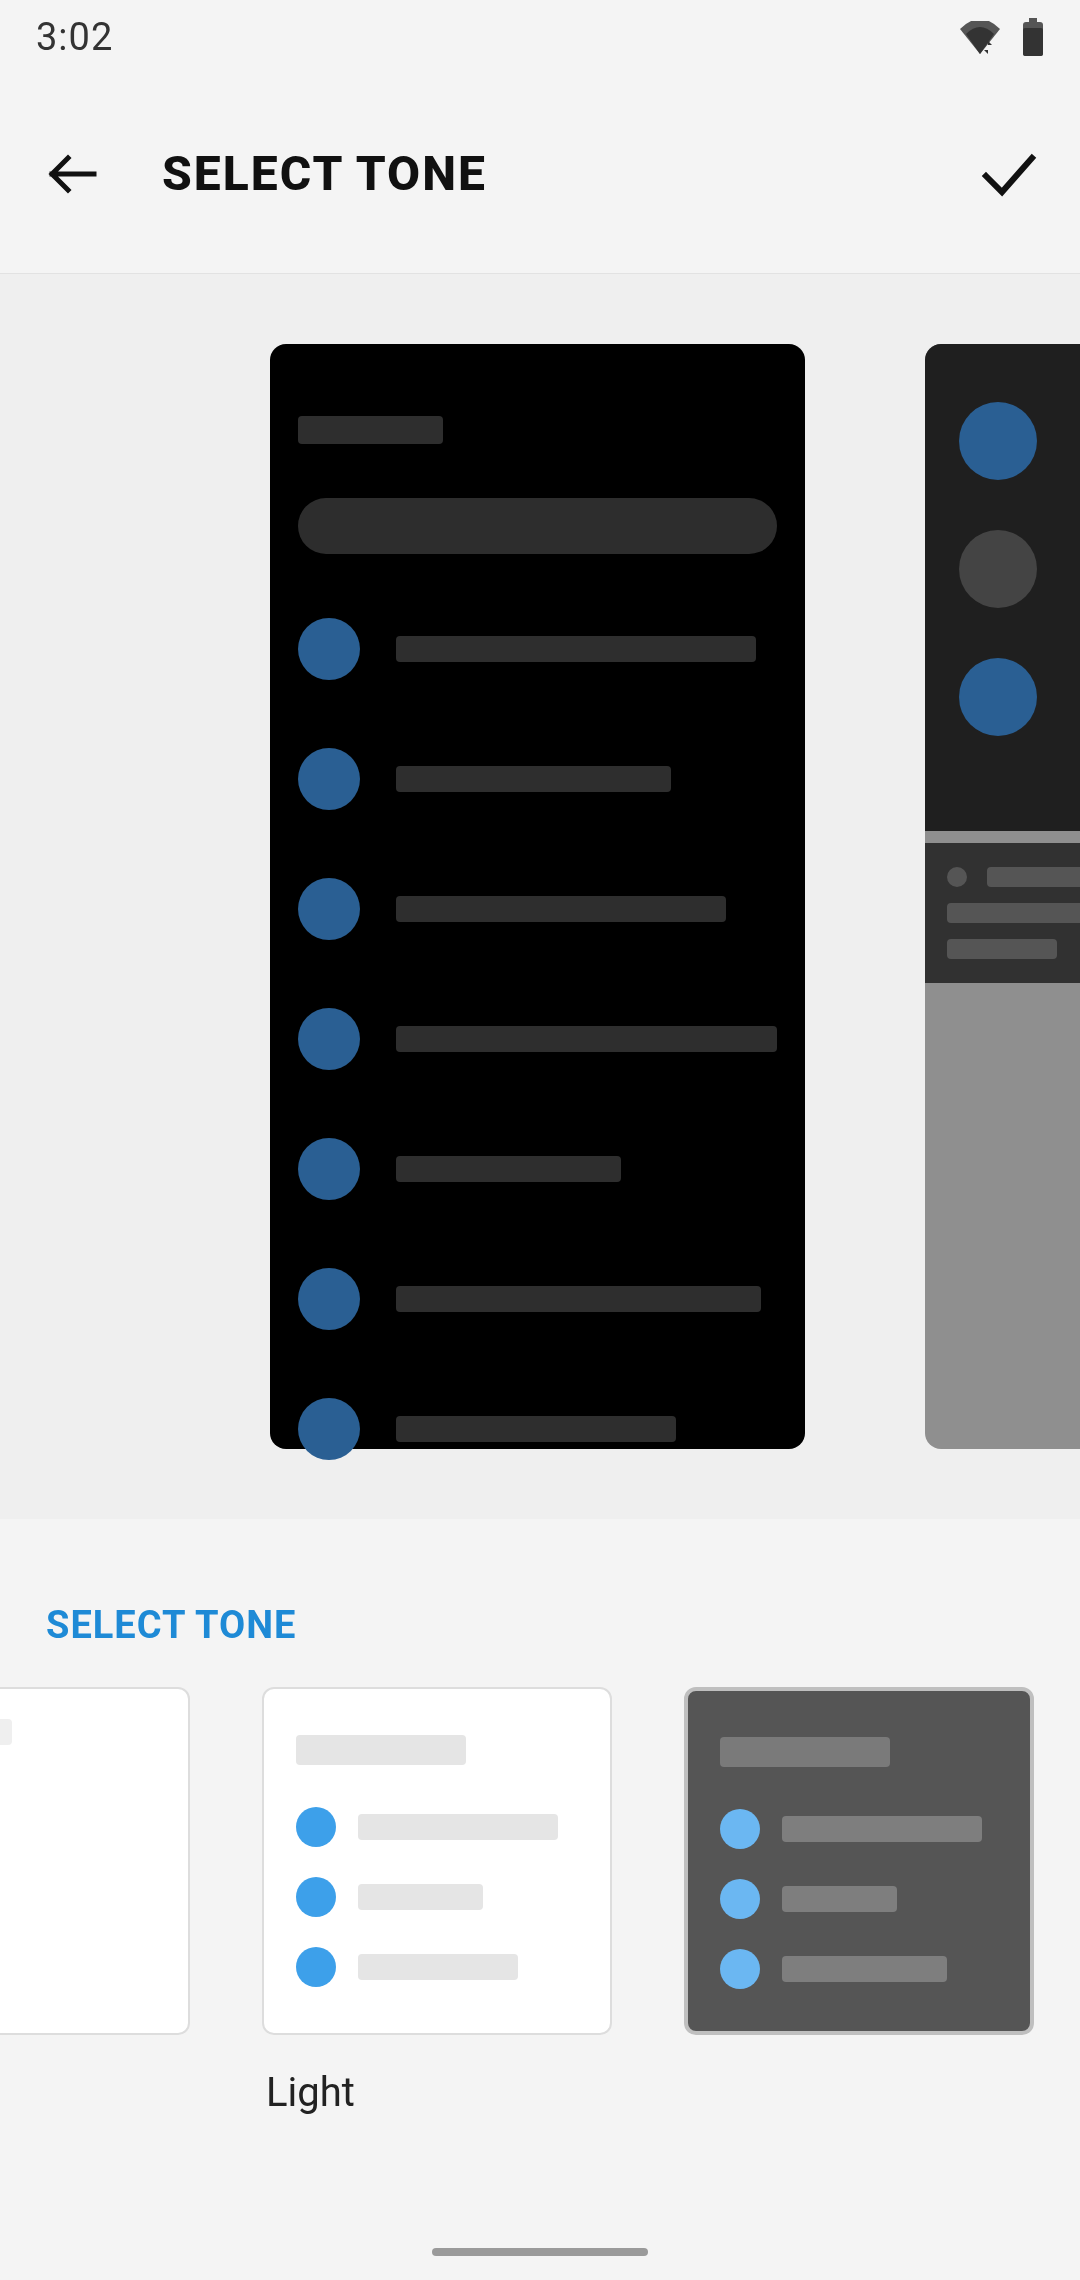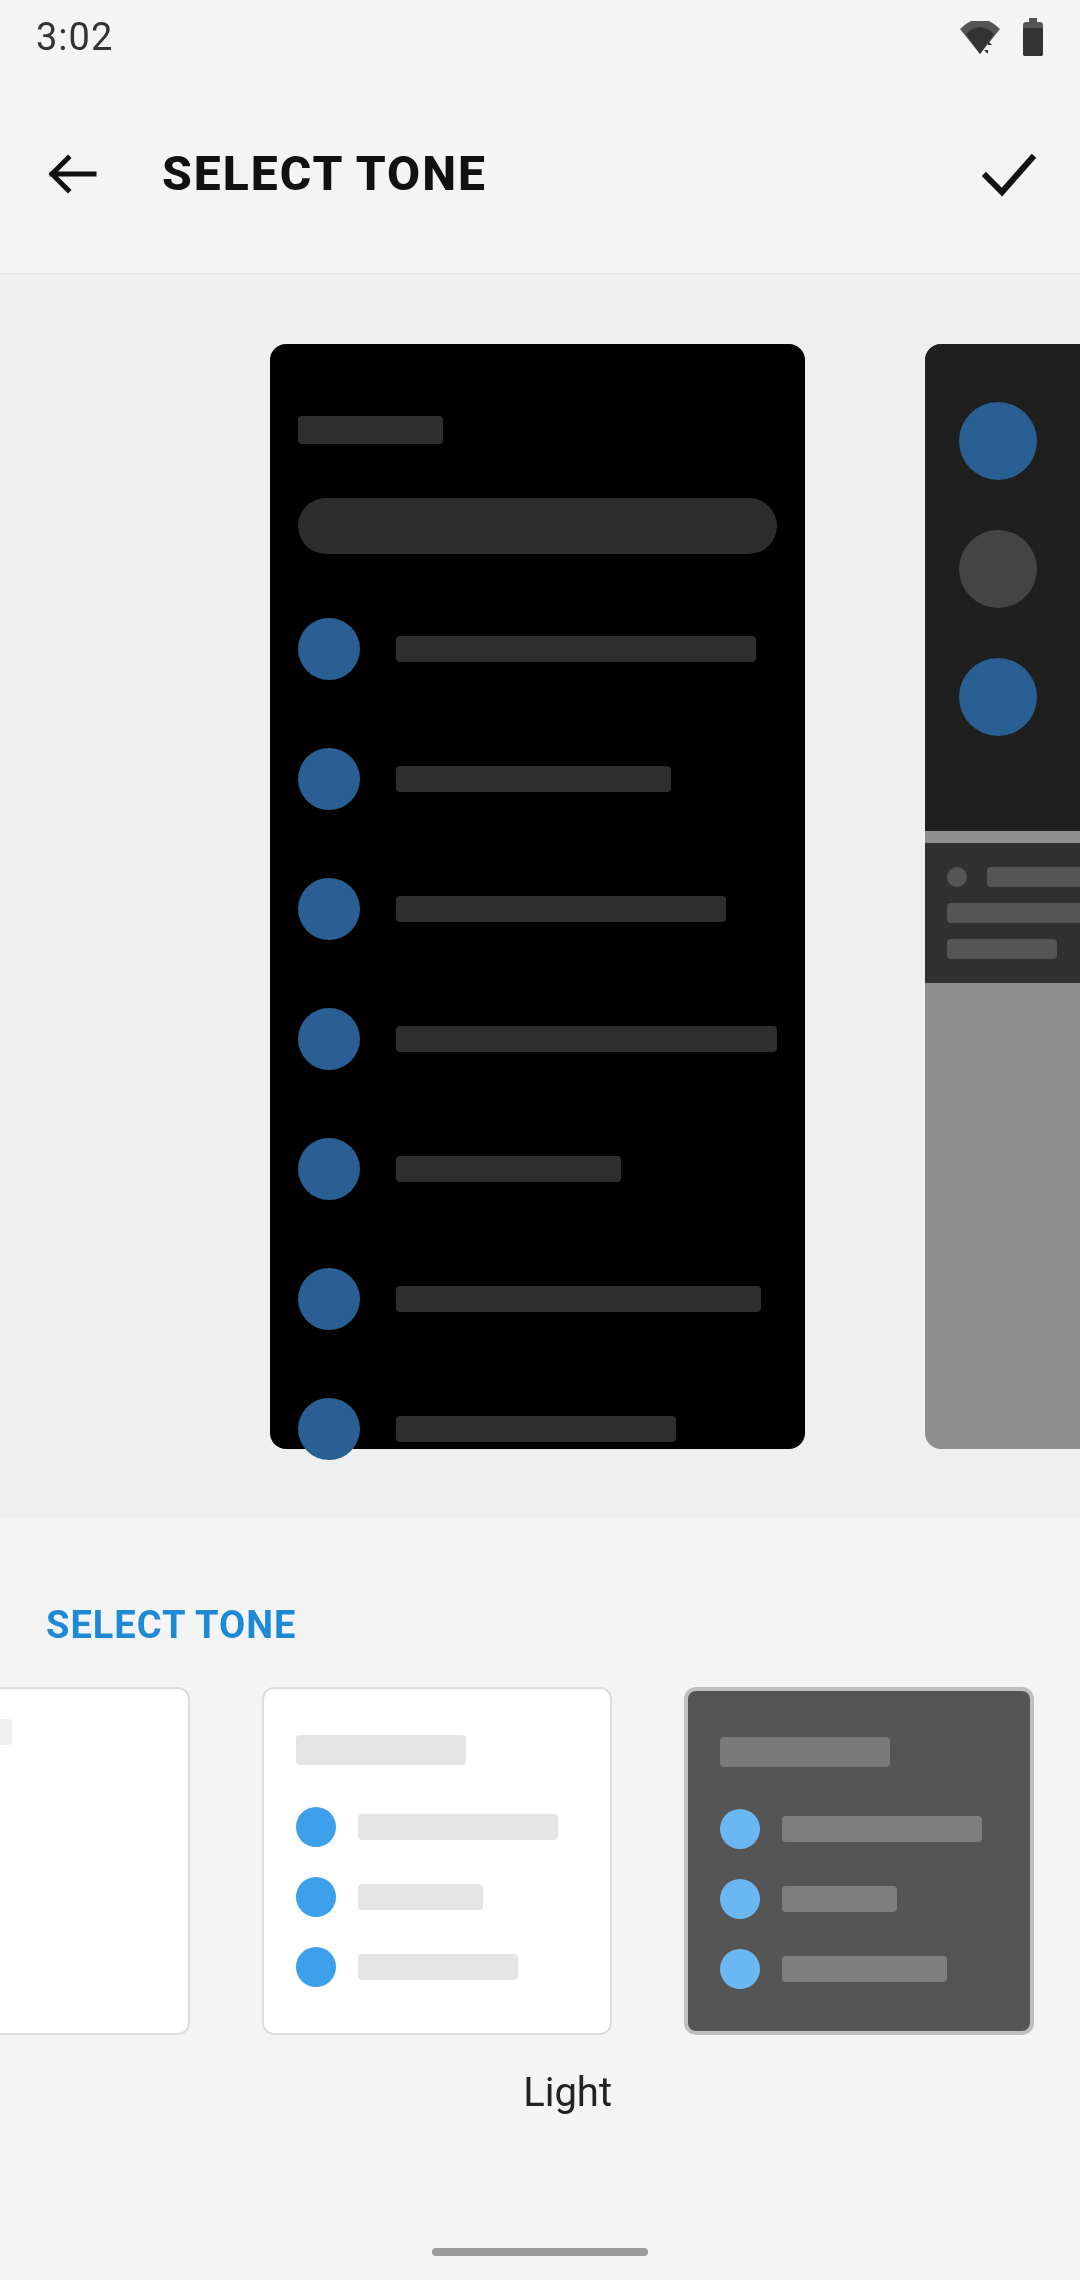--- a/index.html
+++ b/index.html
@@ -84,21 +84,21 @@
       padding: 84px 46px 40px 46px;
       color: #1e8ad6; font-weight: 700; font-size: 38px; letter-spacing: 1px;
     }
 
     
     .tone-row {
       display: flex; gap: 72px;
       padding: 0 0 0 0;
       margin-left: -160px;
     }
-    .tone-opt { width: 350px; text-align: right; }
+    .tone-opt { width: 350px; }
     .tone-thumb {
       width: 350px; height: 348px;
       border-radius: 12px;
       border: 2px solid #ddd;
       background:#fff;
       padding: 46px 32px 28px 32px;
     }
     .tone-thumb.selected { border: 4px solid #bfbfbf; background:#555; }
     .tone-thumb .th-hbar { background:#e5e5e5; height:30px; width:170px; border-radius:4px; margin-bottom:42px;}
     .tone-thumb .th-row { display:flex; align-items:center; gap:22px; margin-bottom:30px;}

